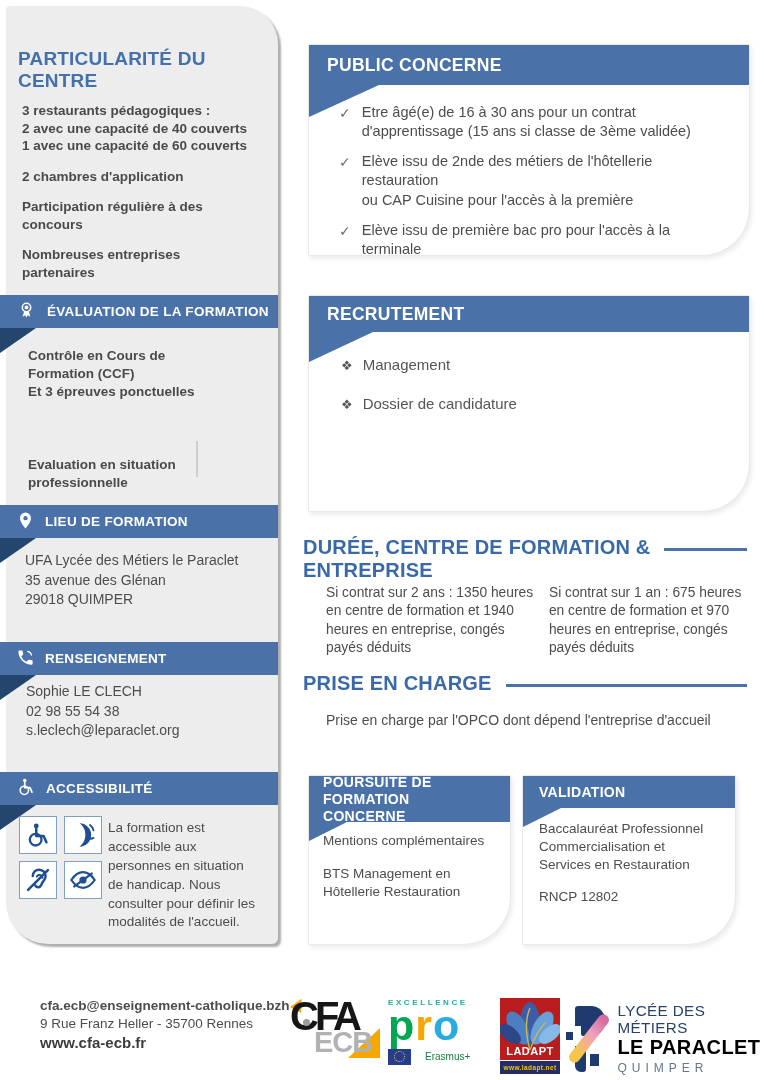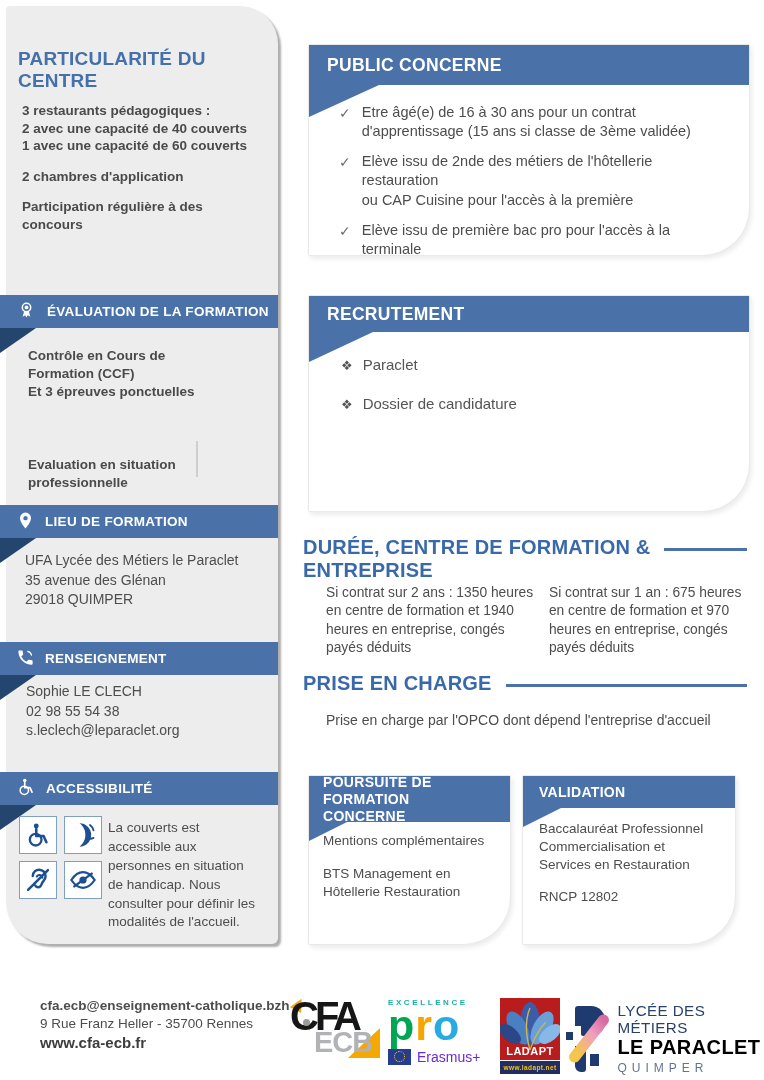--- a/index.html
+++ b/index.html
@@ -63,21 +63,21 @@
   .cfa-tri2{position:absolute;left:60px;top:34px;width:32px;height:30px;background:#f5a800;
             clip-path:polygon(100% 0,100% 100%,0 100%);}
   .ecb-word{position:absolute;left:26px;top:32px;font-size:29px;font-weight:bold;letter-spacing:-1px;color:#b0b2b5;}
 
   .logo-exc{left:388px;top:998px;width:106px;}
   .exc-top{font-size:8px;letter-spacing:2.6px;color:#17b1a4;font-weight:bold;}
   .exc-pro{font-size:43px;font-weight:bold;line-height:.85;letter-spacing:1px;}
   .exc-row{display:flex;align-items:center;gap:6px;margin-top:5px;}
   .eu-flag{width:23px;height:16px;background:#263c8f;display:flex;align-items:center;justify-content:center;}
   .eu-stars{width:9px;height:9px;border-radius:50%;border:1px dotted #ffd617;}
-  .erasmus{font-size:14px;color:#6d28d9;}
+  .erasmus{font-size:10px;color:#15803d;margin-left:8px;}
 
   .logo-ladapt{left:500px;top:998px;width:60px;}
   .ladapt-sq{position:relative;width:60px;height:62px;background:#b91c1c;overflow:hidden;}
   .ladapt-name{position:absolute;left:0;right:0;bottom:3px;text-align:center;color:#fff;
                font-weight:bold;font-size:11px;letter-spacing:.5px;}
   .ladapt-url{width:60px;height:13px;background:#232d63;margin-top:1px;color:#f5c400;
               font-size:6.5px;font-weight:bold;text-align:center;line-height:13px;letter-spacing:.4px;}
 
   .logo-par{left:566px;top:1002px;display:flex;gap:10px;align-items:center;}
   .par-mark{position:relative;width:46px;height:66px;}
@@ -96,20 +96,22 @@
 
 <div class="abs sb-title">PARTICULARITÉ DU CENTRE</div>
 
 <div class="abs sb-list">
   <div class="sb-item preline">3 restaurants pédagogiques :
 2 avec une capacité de 40 couverts
 1 avec une capacité de 60 couverts</div>
   <div class="sb-item preline">2 chambres d'application</div>
   <div class="sb-item preline">Participation régulière à des
 concours</div>
+  <div class="sb-item preline">Nombreuses entreprises
+partenaires</div>
 </div>
 
 <div class="abs side-banner" style="top:295px;padding-left:16px;">
   <span>
     <svg width="21" height="21" viewBox="0 0 24 24">
         <circle cx="12" cy="8.5" r="4.8" fill="none" stroke="#fff" stroke-width="1.7"></circle>
         <circle cx="12" cy="8.5" r="2.2" fill="#fff"></circle>
         <path d="M9.4 12.6L7.6 19l3-1.7L12 20l1.4-2.7 3 1.7-1.8-6.4z" fill="#fff"></path>
       </svg>
   </span>
@@ -191,21 +193,21 @@
       </svg>
   </div>
   <div class="pict">
     <svg width="28" height="28" viewBox="0 0 24 24">
         <path d="M2 12c3-4.4 6.8-6.7 10-6.7S19 7.6 22 12c-3 4.4-6.8 6.7-10 6.7S5 16.4 2 12z" fill="none" stroke="#1d4f91" stroke-width="1.9"></path>
         <circle cx="12" cy="12" r="3.1" fill="#1d4f91"></circle>
         <path d="M4.5 17.5L19.5 6.5" stroke="#1d4f91" stroke-width="2" stroke-linecap="round"></path>
       </svg>
   </div>
 </div>
-<div class="abs sb-reg preline" style="left:108px;top:819px;width:166px;font-size:13.5px;">La couverts est
+<div class="abs sb-reg preline" style="left:108px;top:819px;width:166px;font-size:13.5px;">La formation est
 accessible aux
 personnes en situation
 de handicap. Nous
 consulter pour définir les
 modalités de l'accueil.</div>
 
 <div class="abs mbox" style="left:308px;top:44px;width:442px;height:212px;">
   <div class="mhead" style="height:40px;font-size:17.5px;">PUBLIC CONCERNE</div>
   <div class="mfold" style="top:40px;width:70px;height:32px;"></div>
   <div class="check-list">
@@ -225,21 +227,21 @@
     </div>
   </div>
 </div>
 
 <div class="abs mbox" style="left:308px;top:295px;width:442px;height:217px;">
   <div class="mhead" style="height:36px;font-size:17.5px;">RECRUTEMENT</div>
   <div class="mfold" style="top:36px;width:64px;height:30px;"></div>
   <div class="diam-list">
     <div class="diam-row">
       <span class="diam-glyph">❖</span>
-      <span>Paraclet</span>
+      <span>Management</span>
     </div>
     <div class="diam-row">
       <span class="diam-glyph">❖</span>
       <span>Dossier de candidature</span>
     </div>
   </div>
 </div>
 
 <div class="abs" style="left:303px;top:536px;width:444px;">
   <div style="display:flex;align-items:center;">

